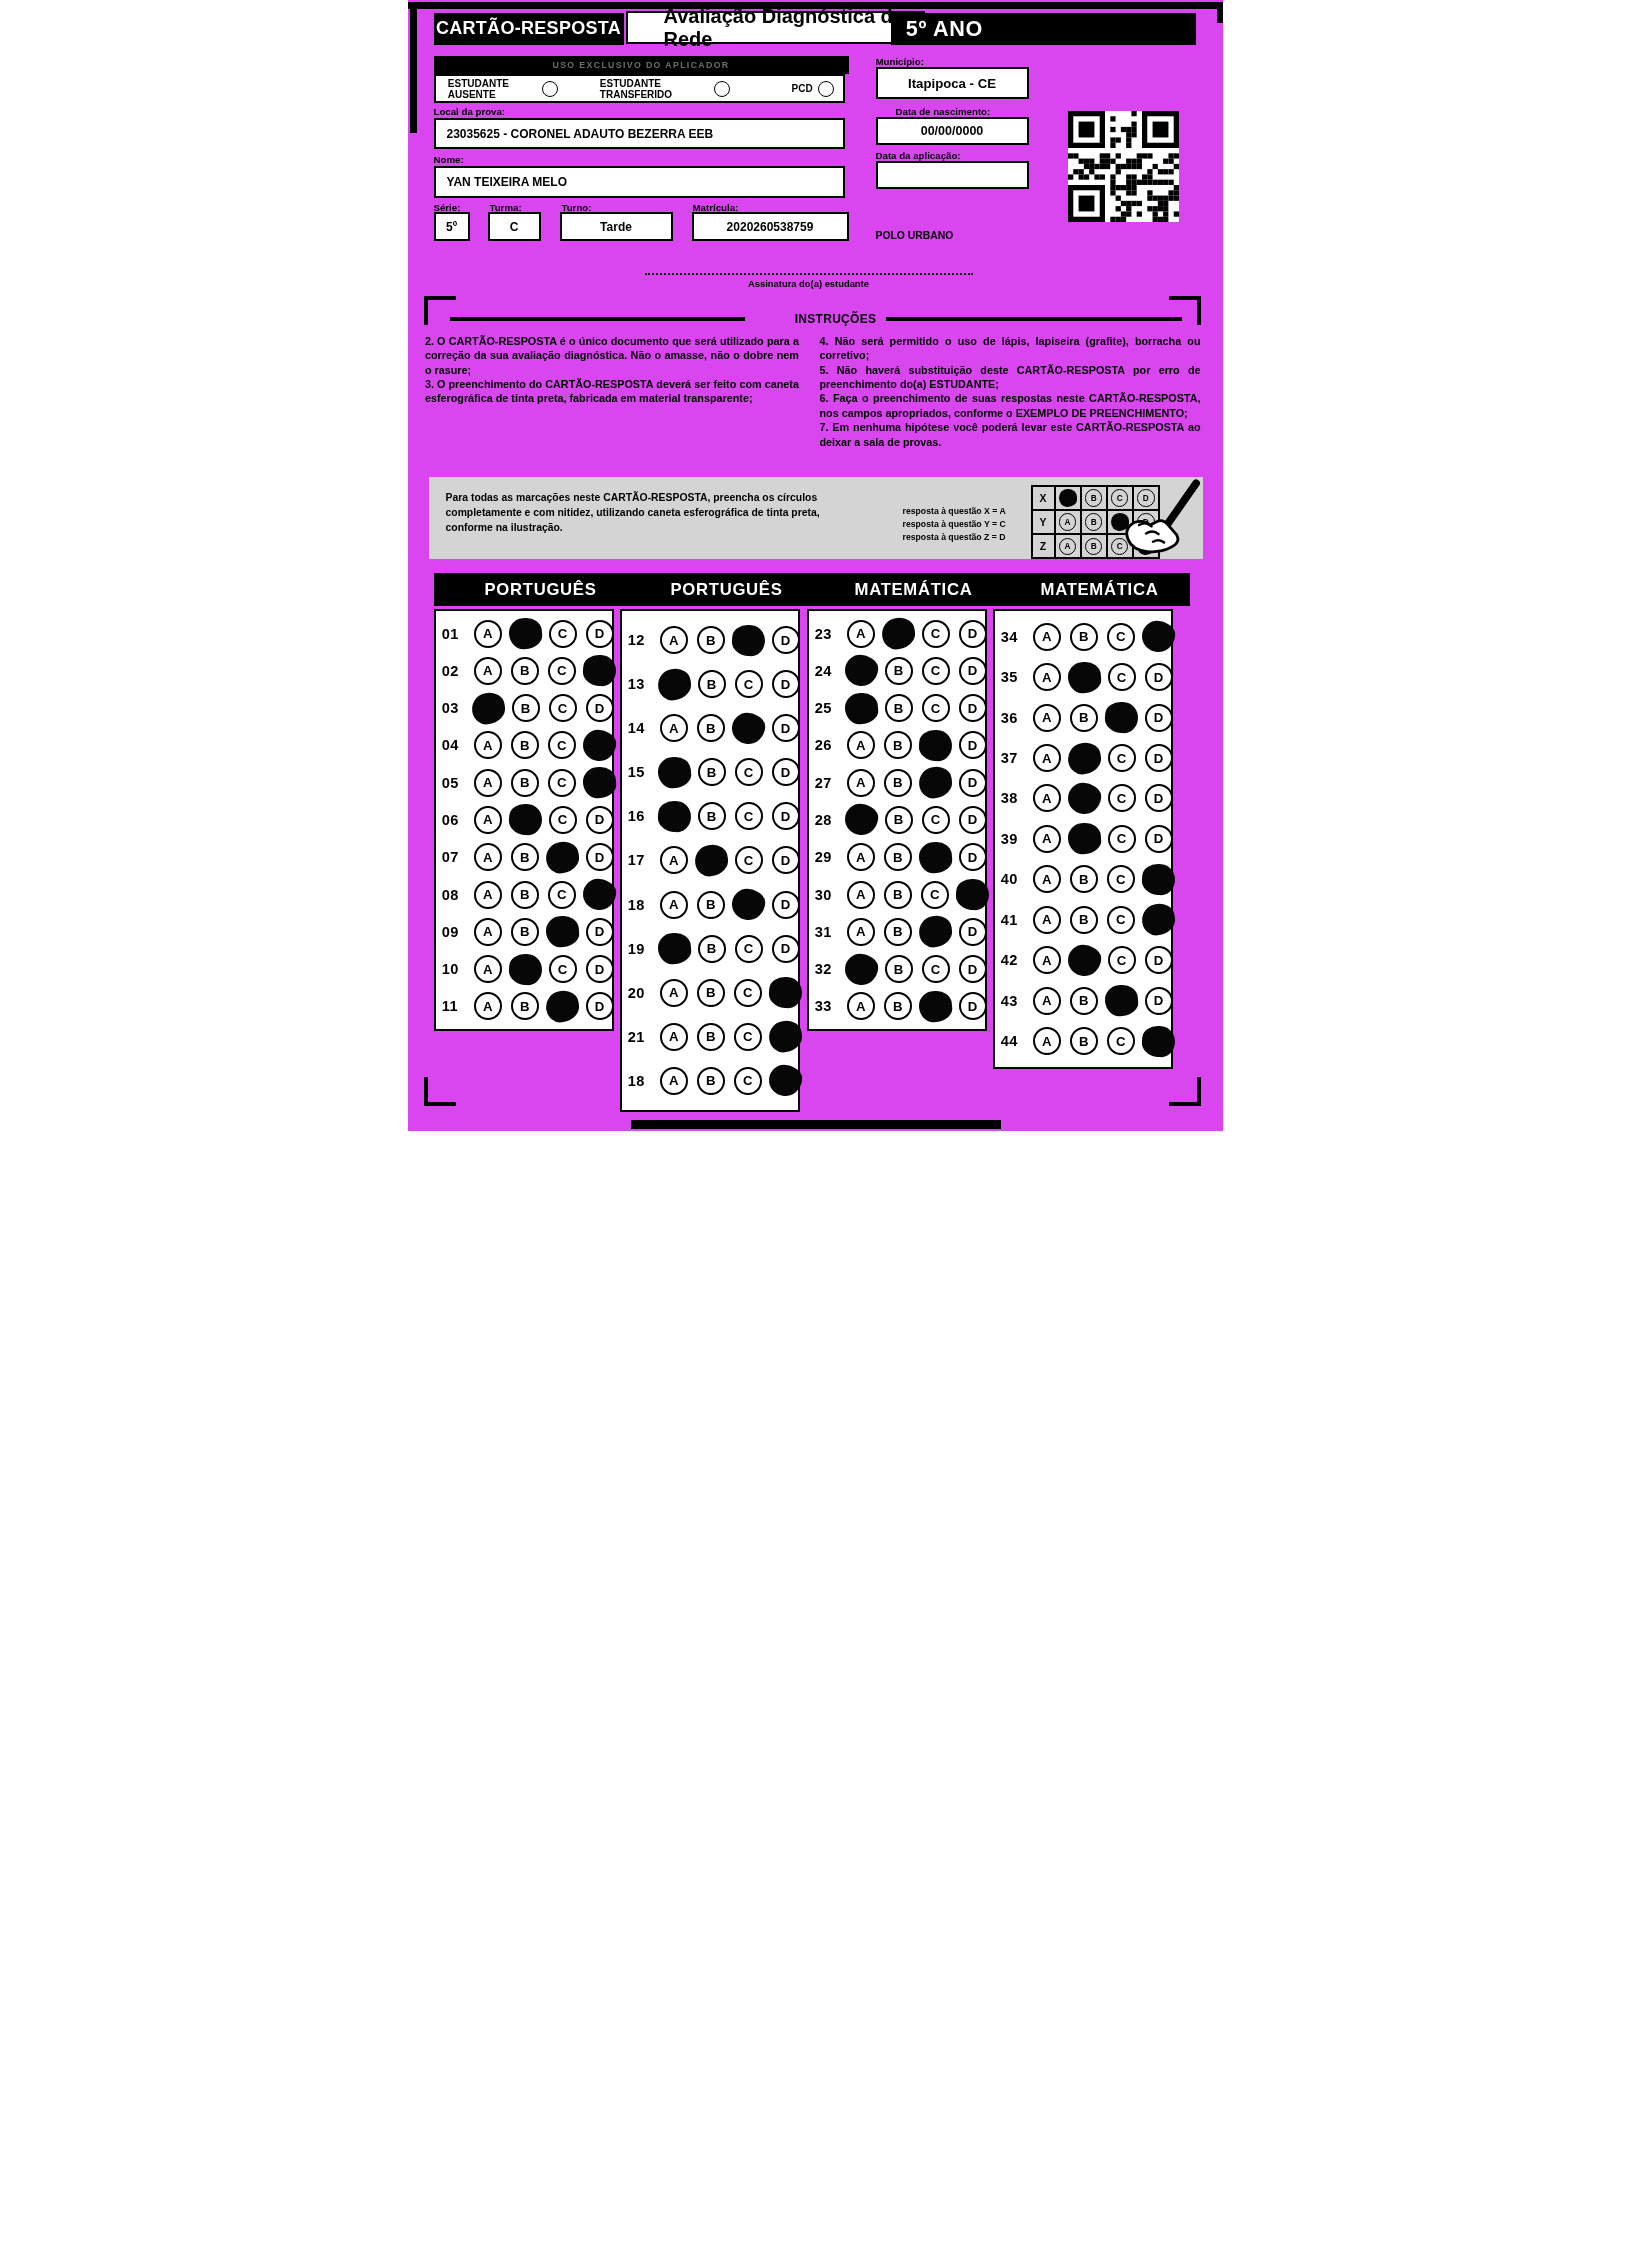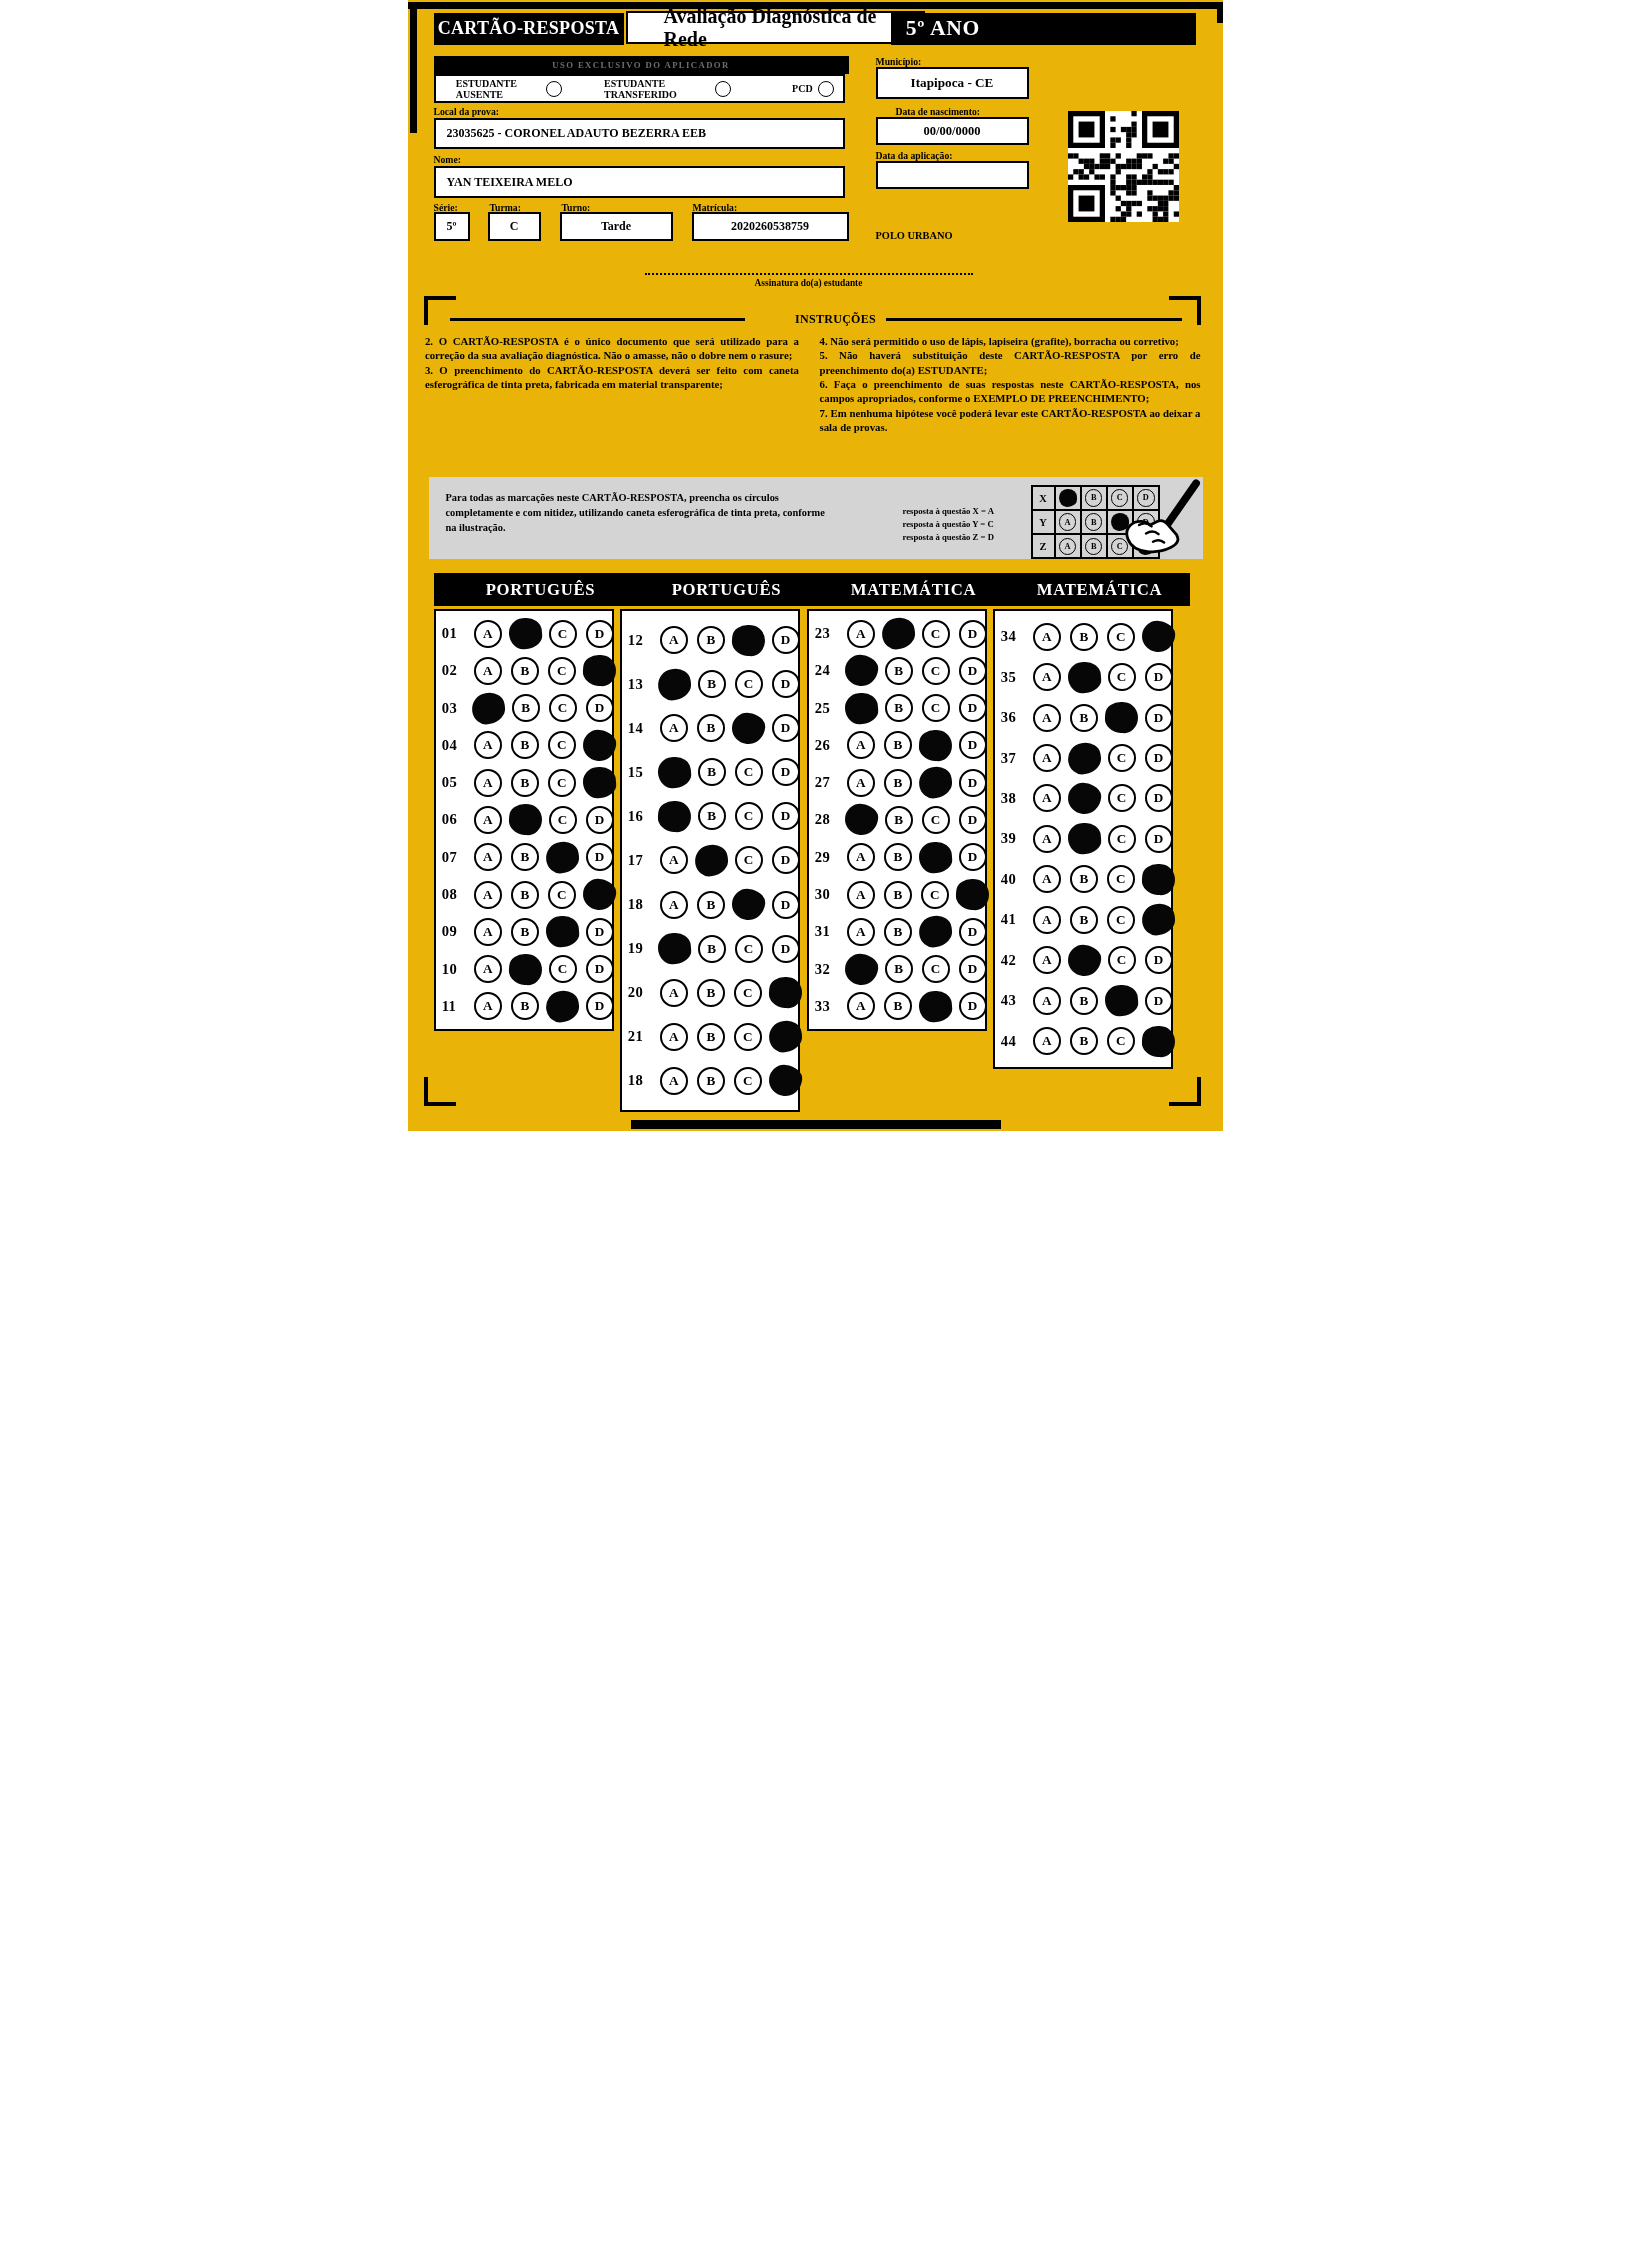--- a/index.html
+++ b/index.html
@@ -1,19 +1,19 @@
 <!DOCTYPE html>
 <html style="font-size:11px"><head>
 <meta charset="utf-8">
 <style>
   html,body{margin:0;padding:0;background:#fff;}
   .page{
     position:relative;width:815px;height:1131px;margin:0 auto;
-    background:#eab308;color:#000;
-    font-family:Liberation Serif, serif;
+    background:#d946ef;color:#000;
+    font-family:Liberation Sans, sans-serif;
     overflow:hidden;
   }
   .abs{position:absolute;}
   
   .frame-top{left:0;top:2.1px;width:815px;height:7px;background:#000;}
   .frame-left{left:2.1px;top:2.1px;width:7px;height:131px;background:#000;}
   .frame-right{right:0;top:2.1px;width:5.6px;height:21px;background:#000;}
 
   
   .hdr-black{background:#000;color:#fff;display:flex;align-items:center;justify-content:center;}
@@ -22,21 +22,21 @@
     display:flex;align-items:center;justify-content:center;font-size:20px;font-weight:bold;padding-left:36px;}
   .hdr-grade{left:483px;top:12.5px;width:305px;height:32px;justify-content:flex-start;
     padding-left:15.3px;box-sizing:border-box;font-size:21.6px;font-weight:bold;letter-spacing:0.7px;}
 
   
   .applic-banner{left:26px;top:56px;width:415px;height:18px;background:#000;color:#6e6e6e;
     display:flex;align-items:center;justify-content:center;font-size:8.7px;font-weight:bold;letter-spacing:1.4px;}
   .applic-box{left:26px;top:74px;width:411px;height:29px;border:2.1px solid #000;background:#fff;
     display:flex;align-items:center;gap:7px;padding:0 8.3px;box-sizing:border-box;}
   .applic-item{display:flex;align-items:center;gap:5.6px;font-size:10px;font-weight:bold;}
-  .applic-item.sp1{margin-left:12px;} .applic-item.sp2{margin-left:35px;} .applic-item.sp3{margin-left:54px;}
+  .applic-item.sp1{margin-left:4px;} .applic-item.sp2{margin-left:35px;} .applic-item.sp3{margin-left:54px;}
   .circle-sm{width:14px;height:14px;border:1.7px solid #000;border-radius:50%;background:#fff;flex:0 0 auto;}
 
   .field-label{font-size:9.7px;font-weight:bold;}
   .field-box{border:2.1px solid #000;background:#fff;display:flex;align-items:center;
     font-size:12px;font-weight:bold;box-sizing:border-box;}
   .fb-left{padding-left:11px;}
   .fb-center{justify-content:center;}
 
   
   .sig-line{left:237px;top:273px;width:328px;border-top:2.1px dotted #000;}

